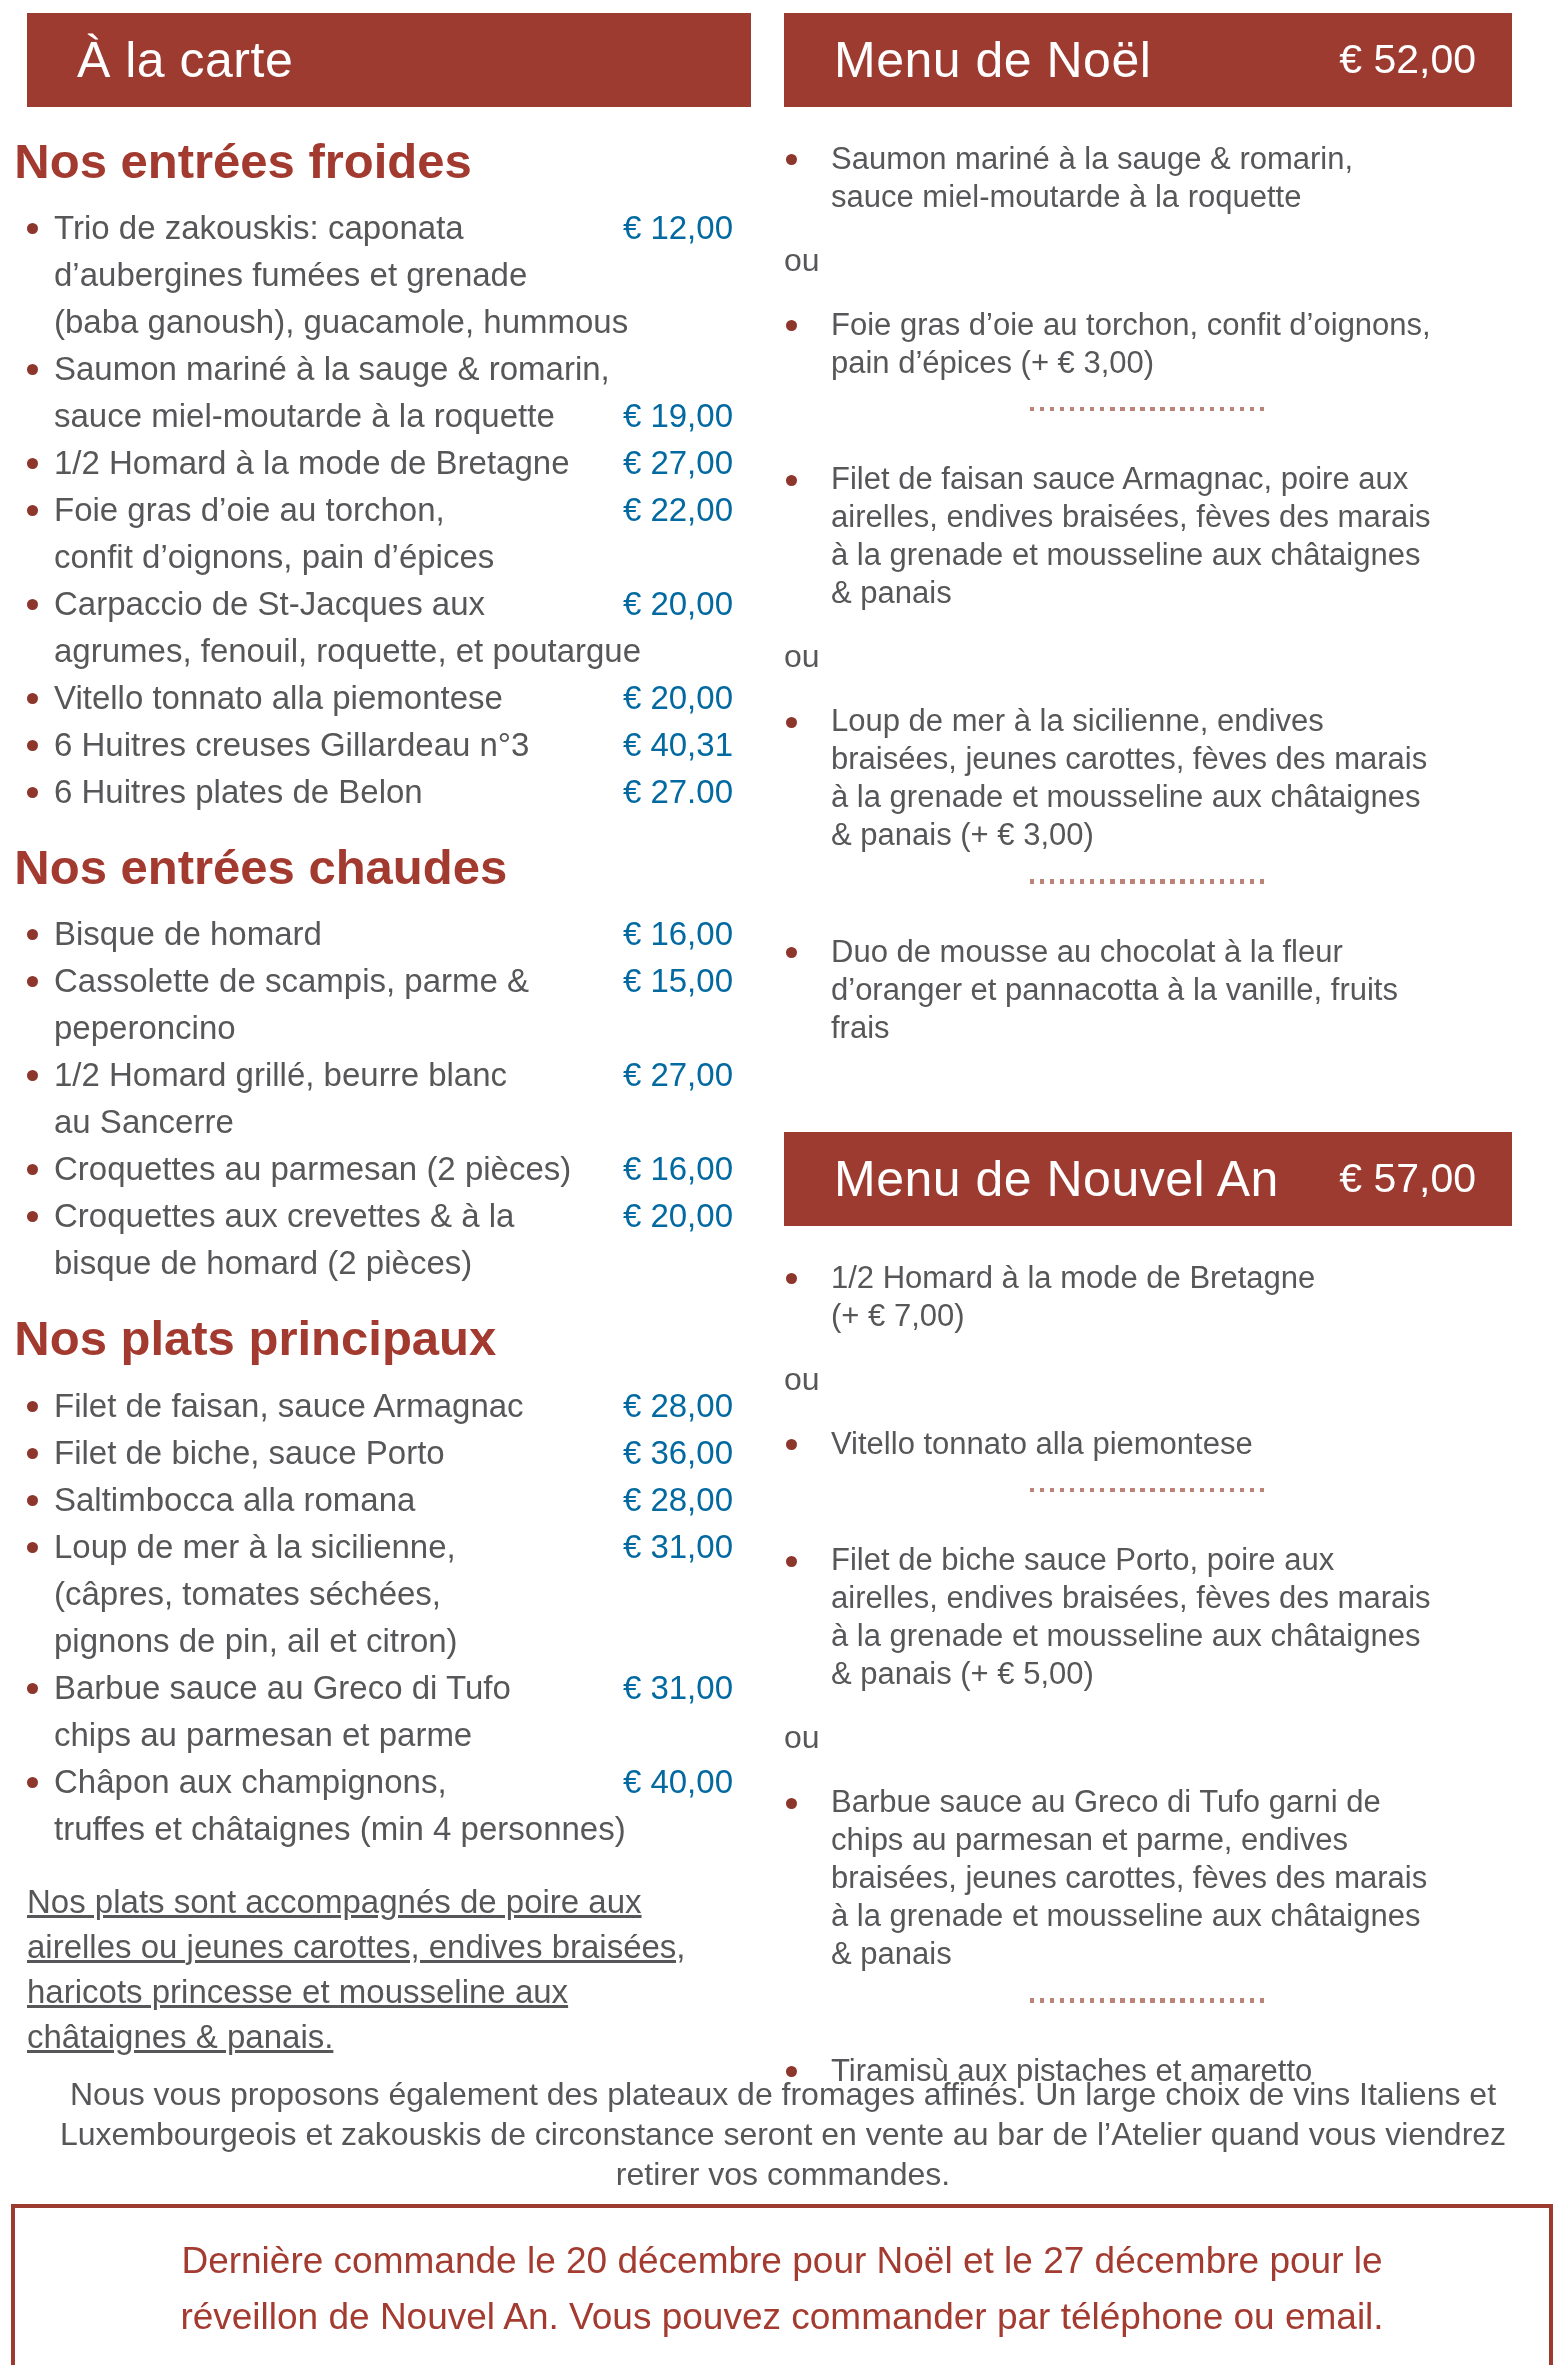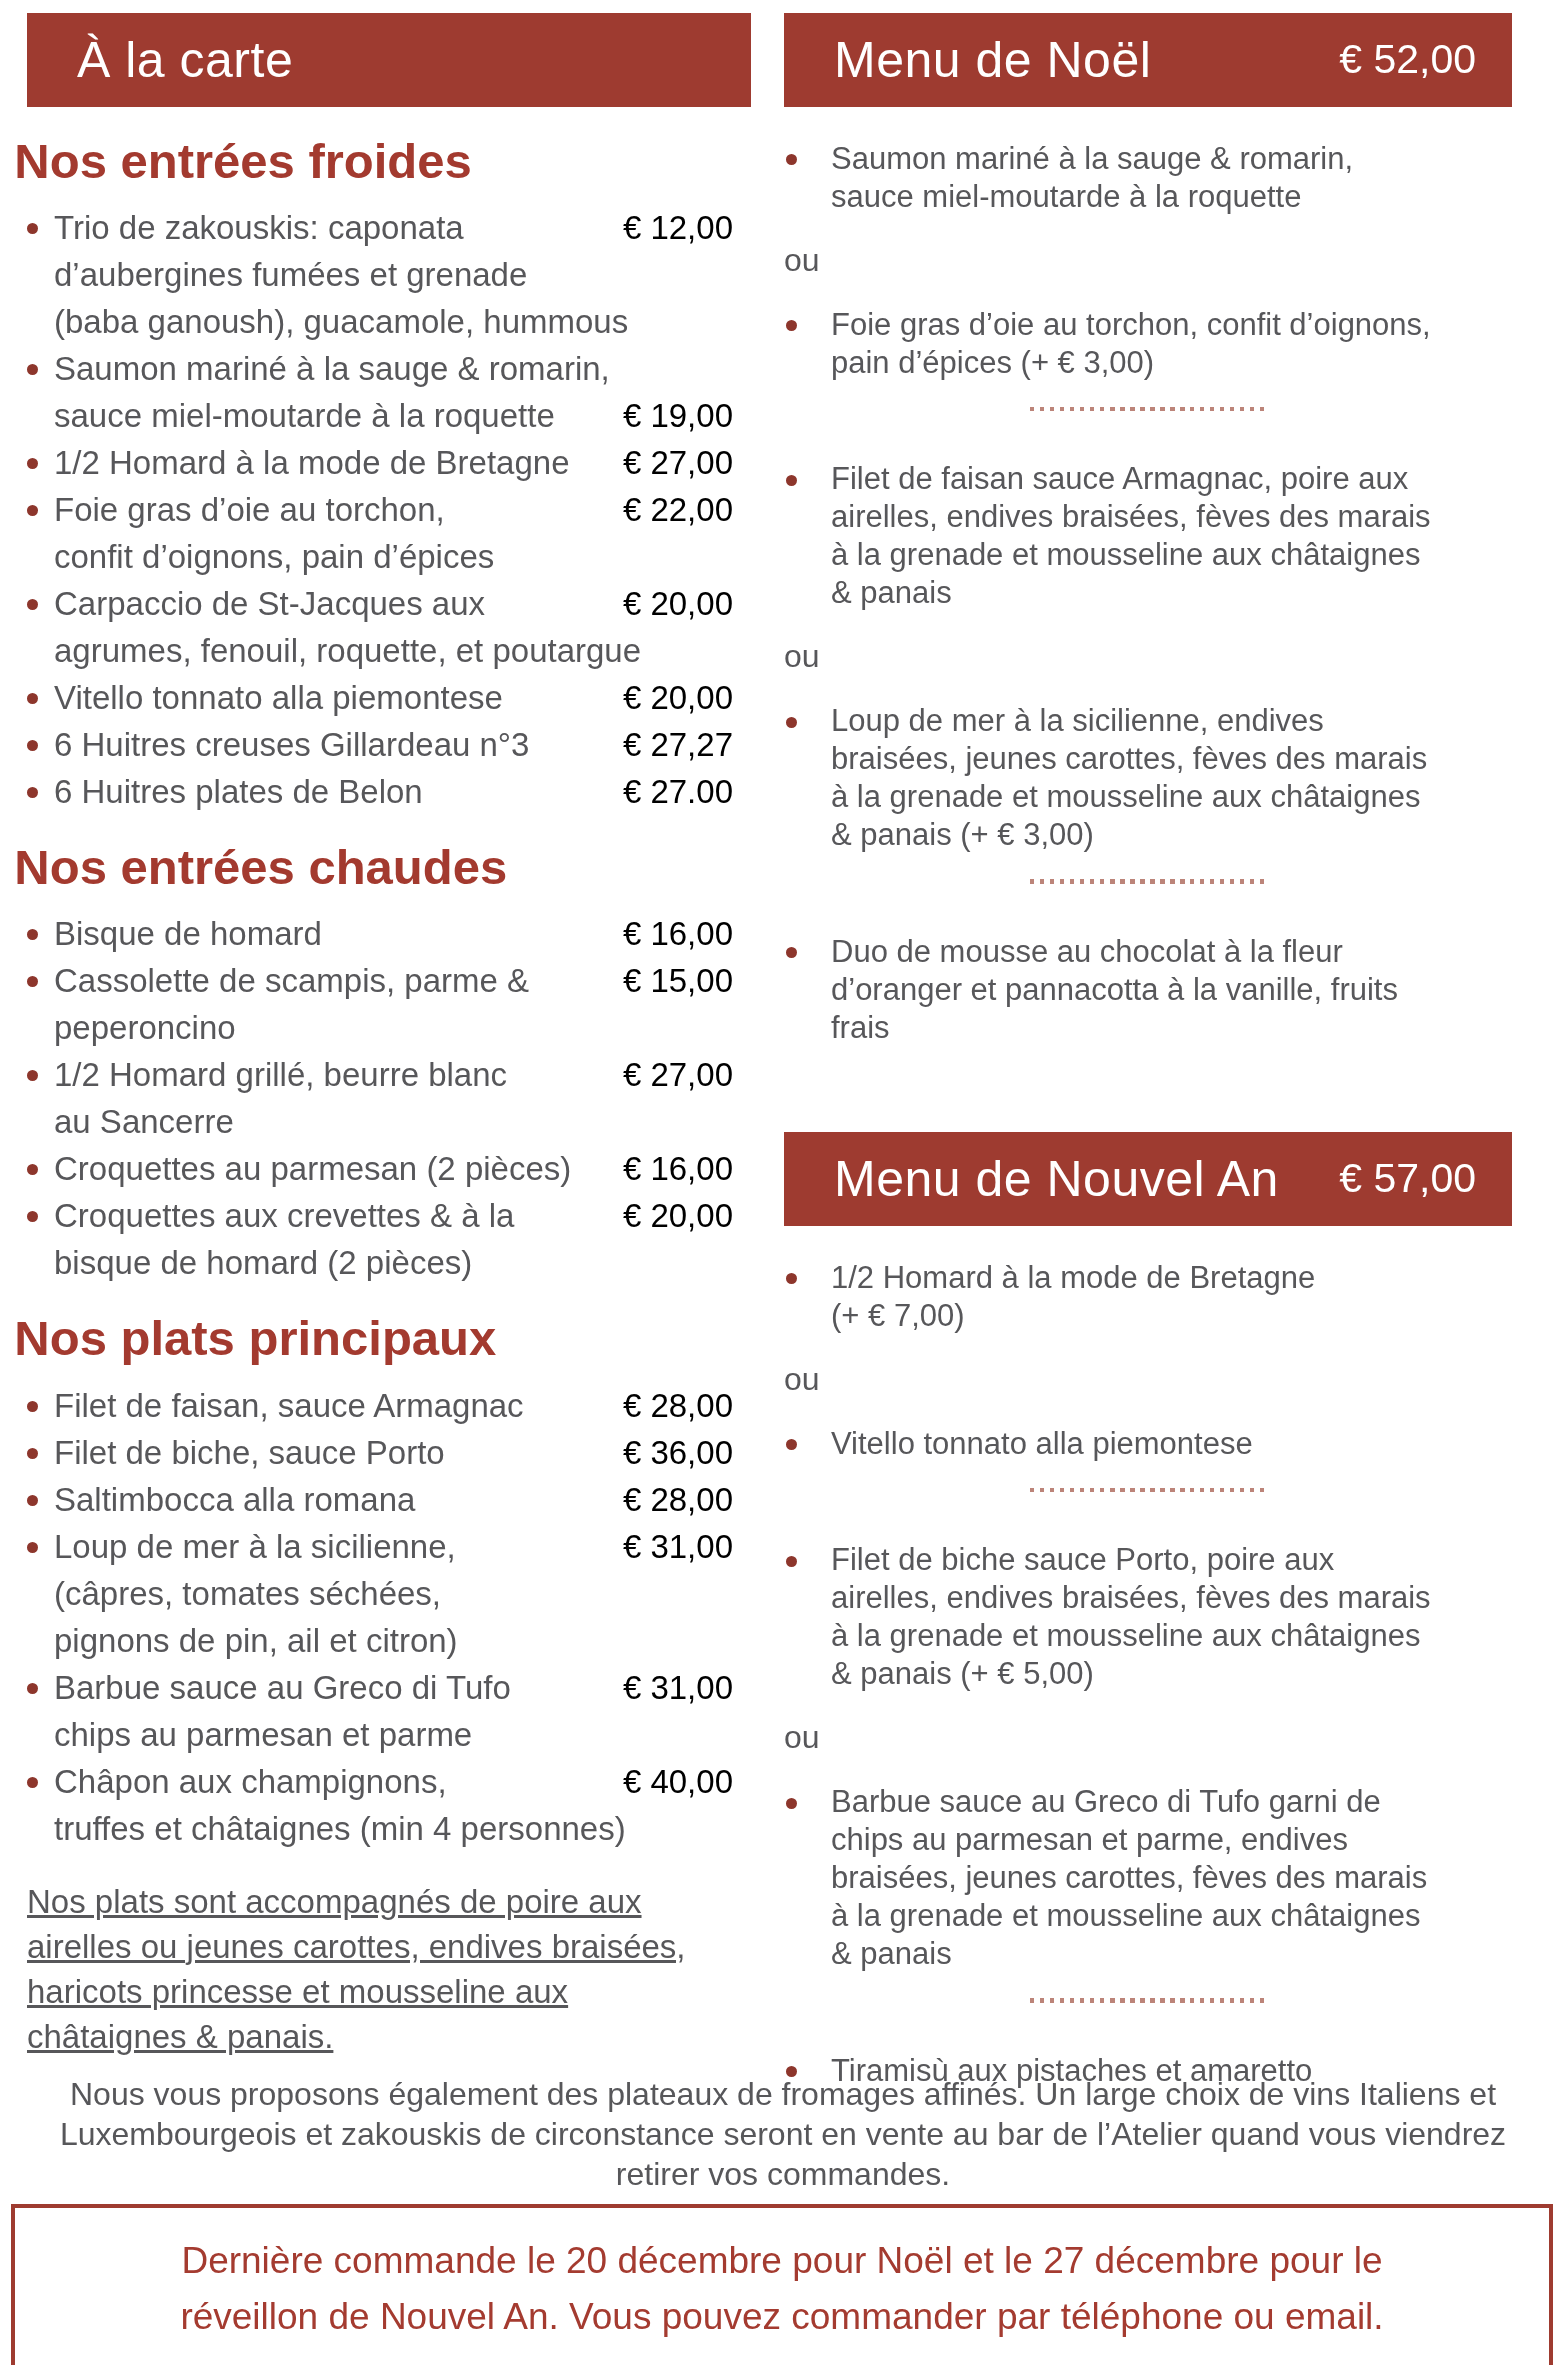--- a/index.html
+++ b/index.html
@@ -15,21 +15,21 @@
   .col-left .banner{width:724px;}
   .col-right{position:absolute;left:784px;top:12.7px;width:728px;}
   
   .sec-h{color:#a33a2f;font-size:49px;line-height:54px;margin:25px 0 16.3px -12.7px;font-weight:700;}
   .sec-h.first{margin-top:27px;}
   
   .li{display:flex;align-items:flex-start;line-height:47px;font-size:33px;white-space:nowrap;}
   .b{flex:0 0 27px;position:relative;align-self:stretch;}
   .b.dot::before{content:"";position:absolute;left:0;top:19px;width:11px;height:11px;
                  border-radius:50%;background:#8d362c;}
-  .p{margin-left:auto;padding-left:16.3px;color:#000000;}
+  .p{margin-left:auto;padding-left:16.3px;color:#0369a1;}
   
   .note{margin-top:27px;font-size:33px;line-height:45px;text-decoration:underline;}
   .note span{display:block;white-space:nowrap;}
   
   .rc-item{margin:0 0 25px;}
   .rc-item.first{margin-top:33px;}
   .rc-li{display:flex;line-height:38px;font-size:31px;white-space:nowrap;}
   .rc-li .b{flex:0 0 47px;}
   .rc-li .b.dot::before{left:1.8px;top:14.5px;width:11px;height:11px;}
   .or{font-size:32px;line-height:38px;margin:0 0 27px;}
@@ -115,21 +115,21 @@
       <div class="li">
           <span class="b dot"></span>
           <span class="t">Vitello tonnato alla piemontese</span>
           <span class="p">€ 20,00</span>
         </div>
     </div>
     <div>
       <div class="li">
           <span class="b dot"></span>
           <span class="t">6 Huitres creuses Gillardeau n°3</span>
-          <span class="p">€ 27,27</span>
+          <span class="p">€ 40,31</span>
         </div>
     </div>
     <div>
       <div class="li">
           <span class="b dot"></span>
           <span class="t">6 Huitres plates de Belon</span>
           <span class="p">€ 27.00</span>
         </div>
     </div>
 

